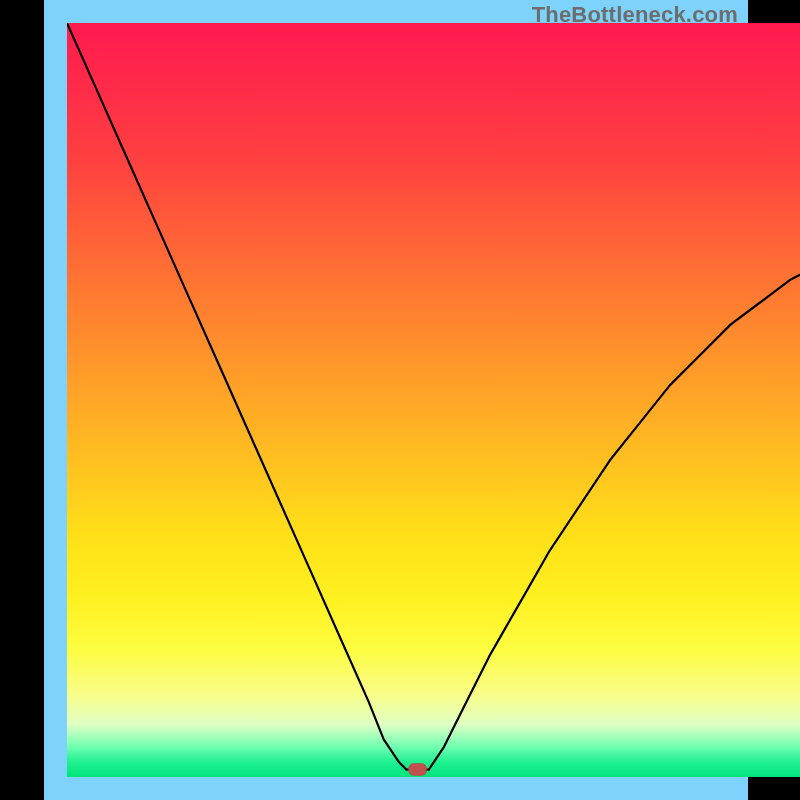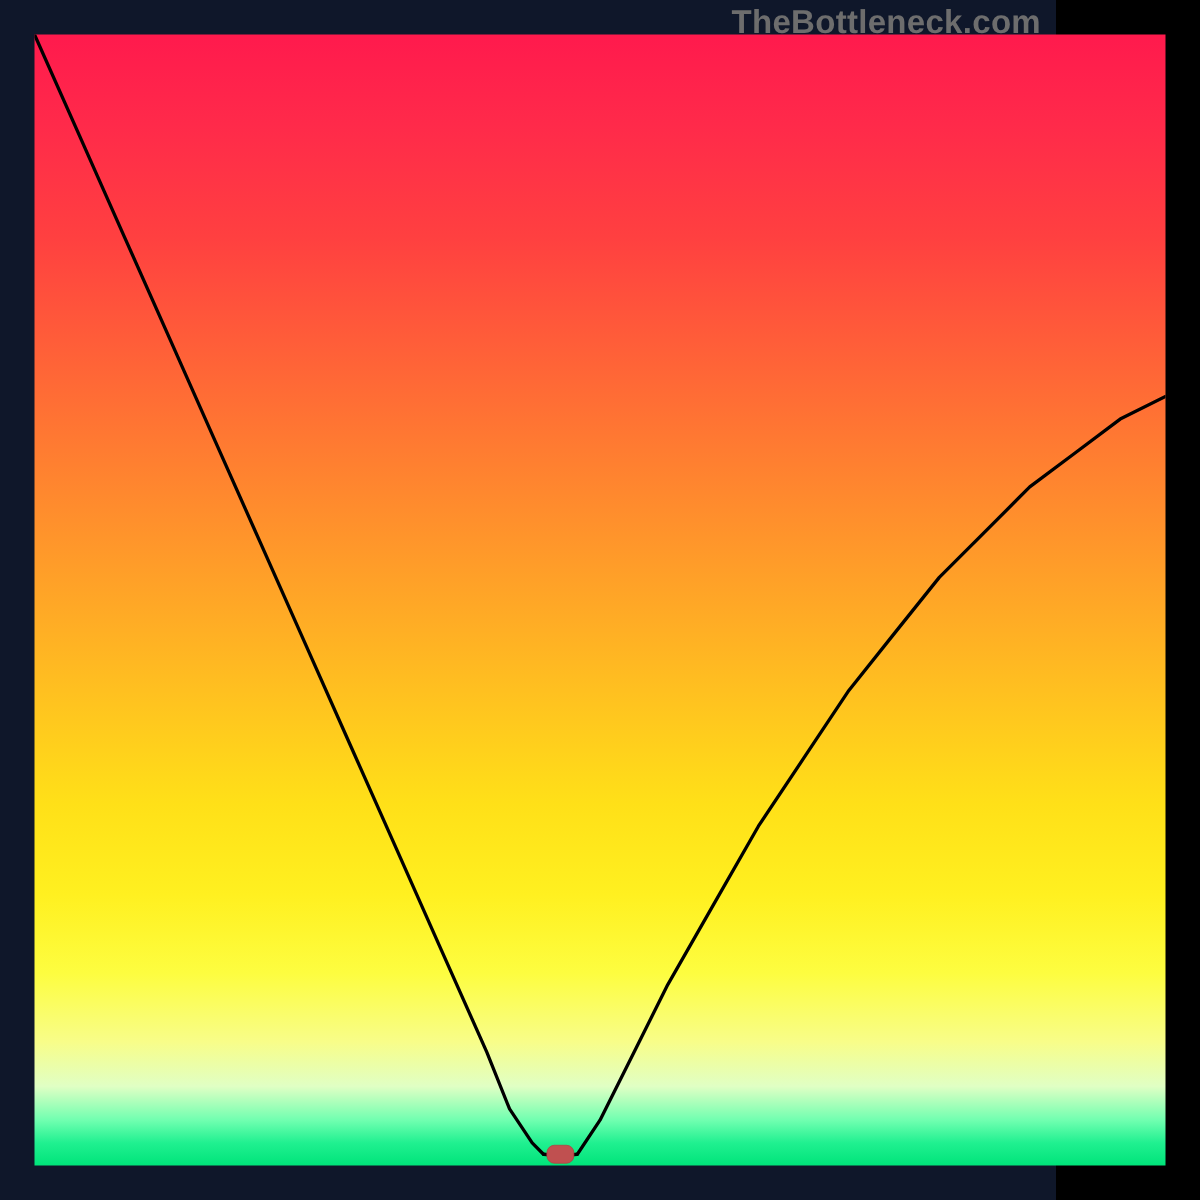--- a/index.html
+++ b/index.html
@@ -1,21 +1,22 @@
 <!DOCTYPE html>
 <html><head>
 <meta charset="utf-8">
 <style>
   * { margin: 0; padding: 0; box-sizing: border-box; }
   html, body { width: 800px; height: 800px; overflow: hidden; background: #000; }
   .frame {
     position: relative;
     width: 704px;
     height: 800px;
-    background: #0f172a;
+    background: #7dd3fc;
+    margin-left: 44px;
   }
   .plot-area {
     position: absolute;
     left: 23px;
     top: 23px;
     width: 754px;
     height: 754px;
     background: linear-gradient(to bottom,
       #ff1a4d 0%,
       #ff2a4a 8%,

